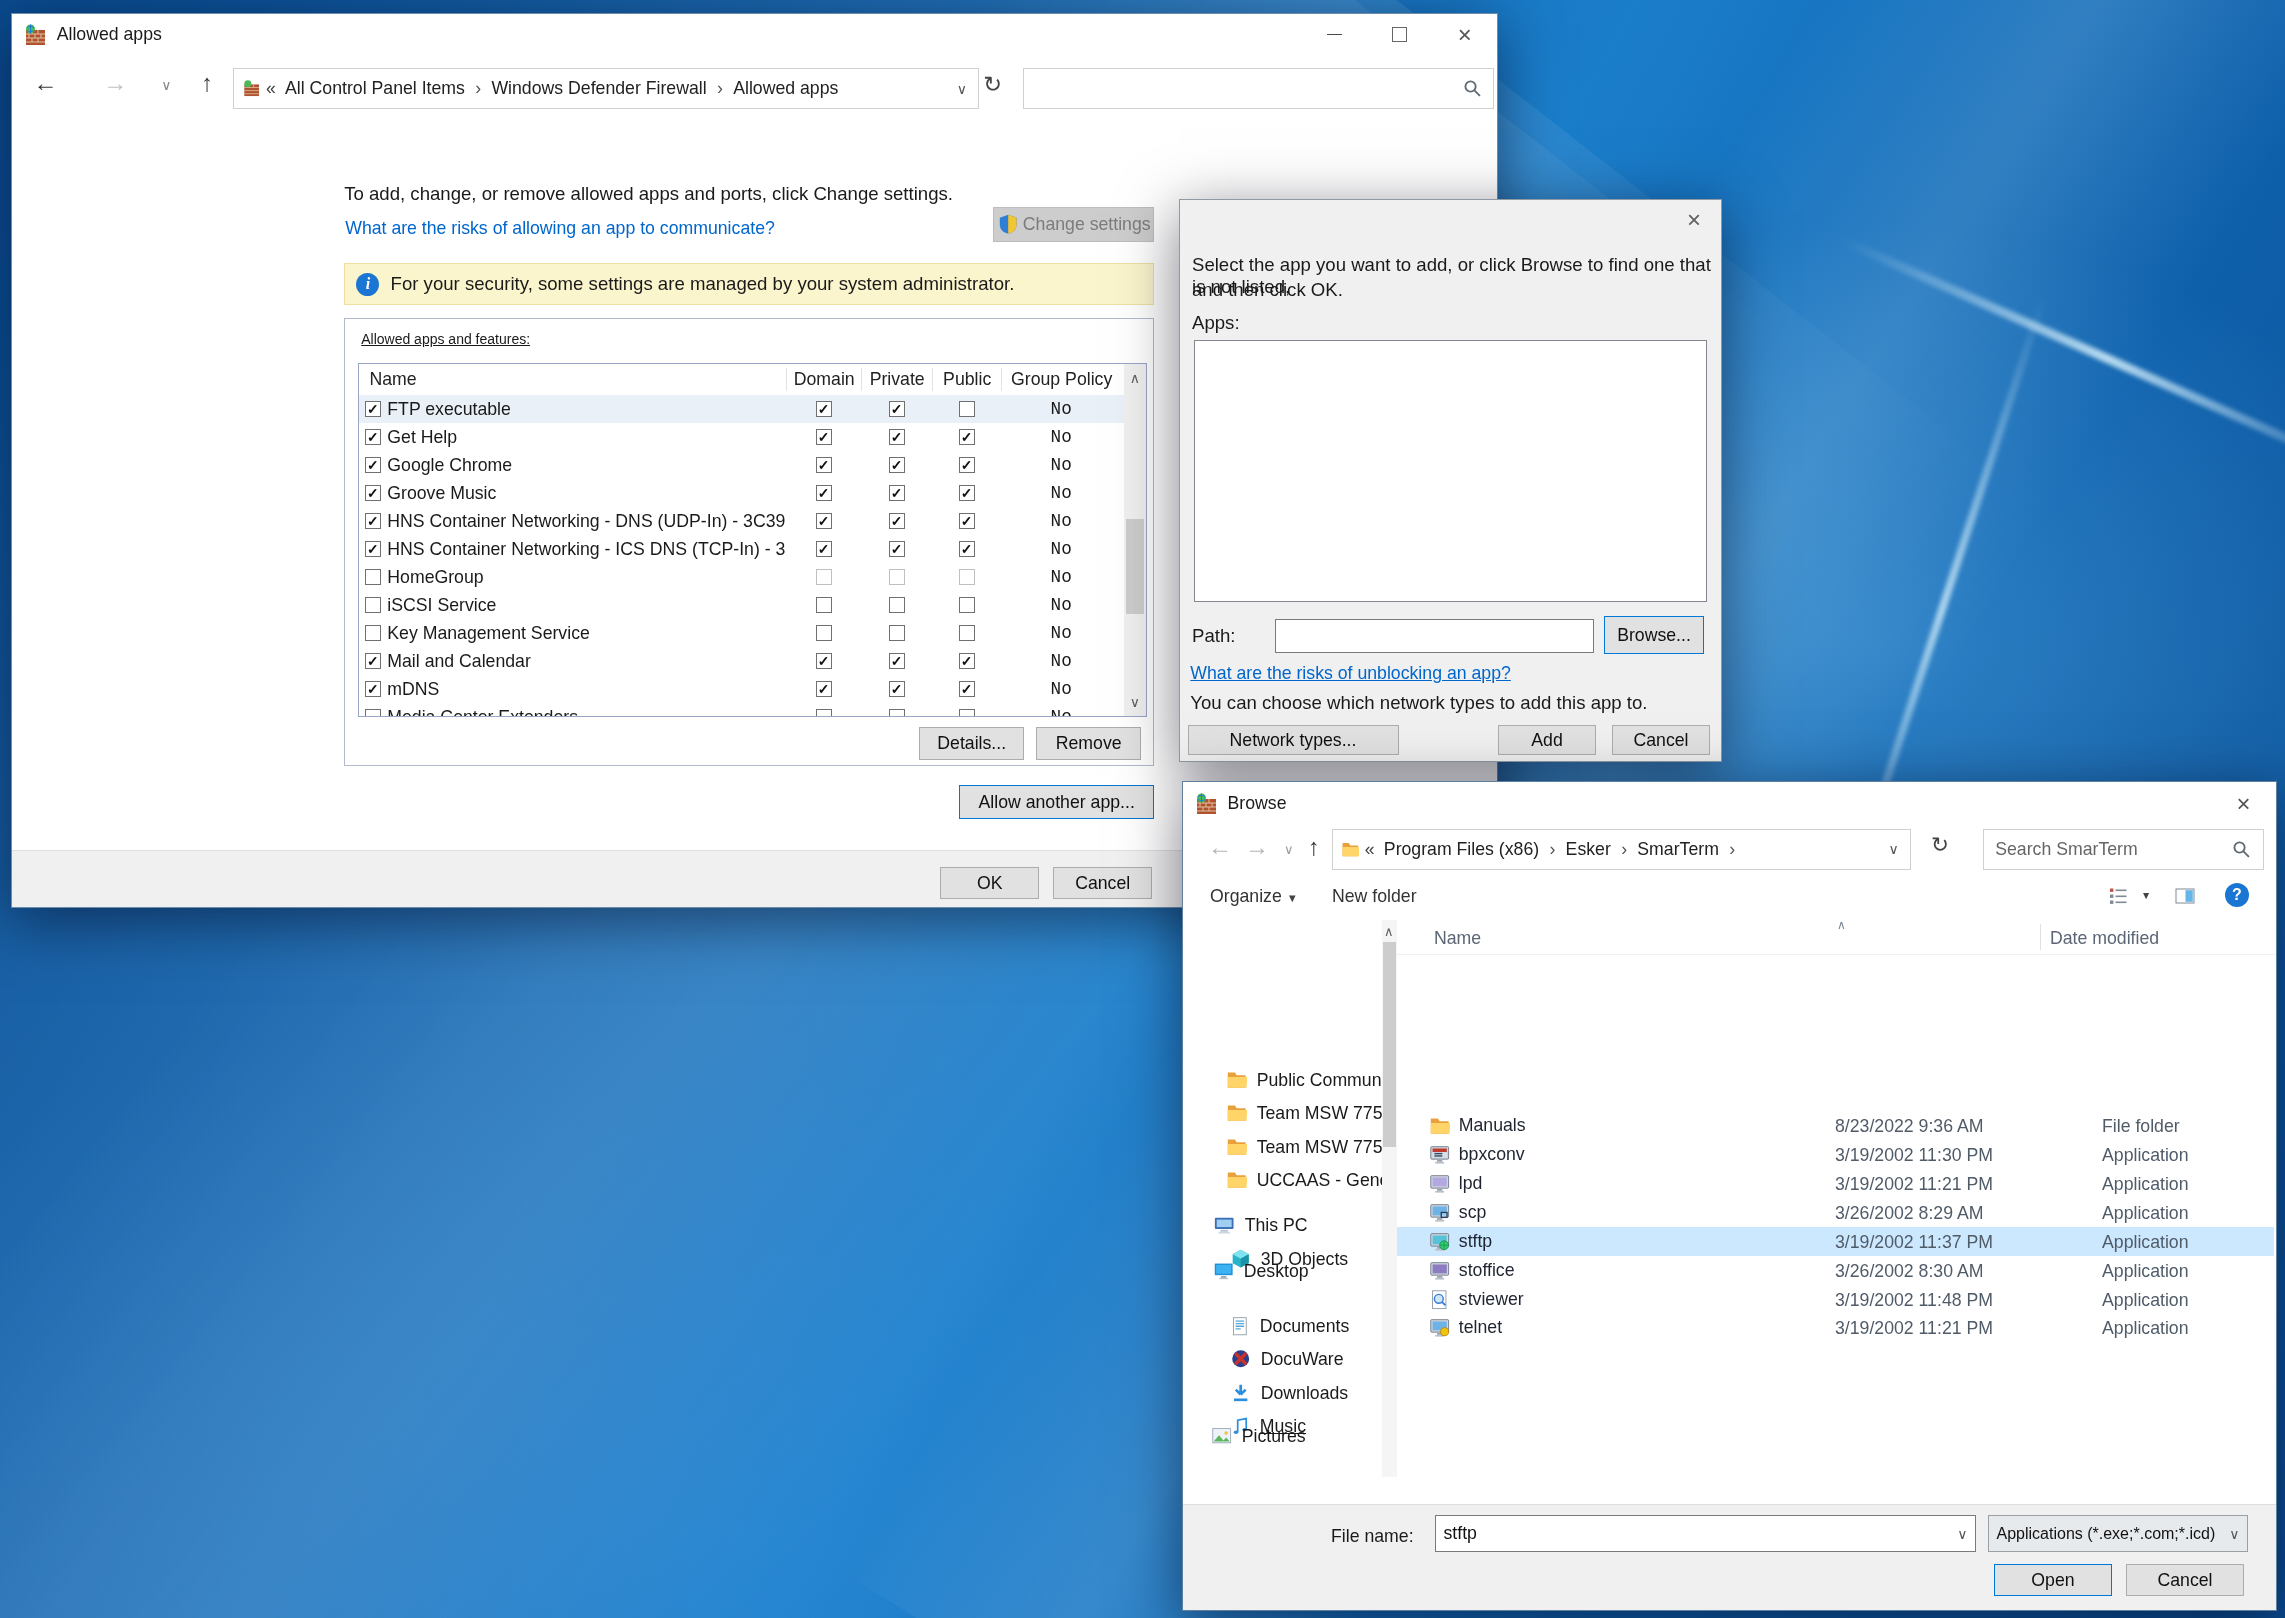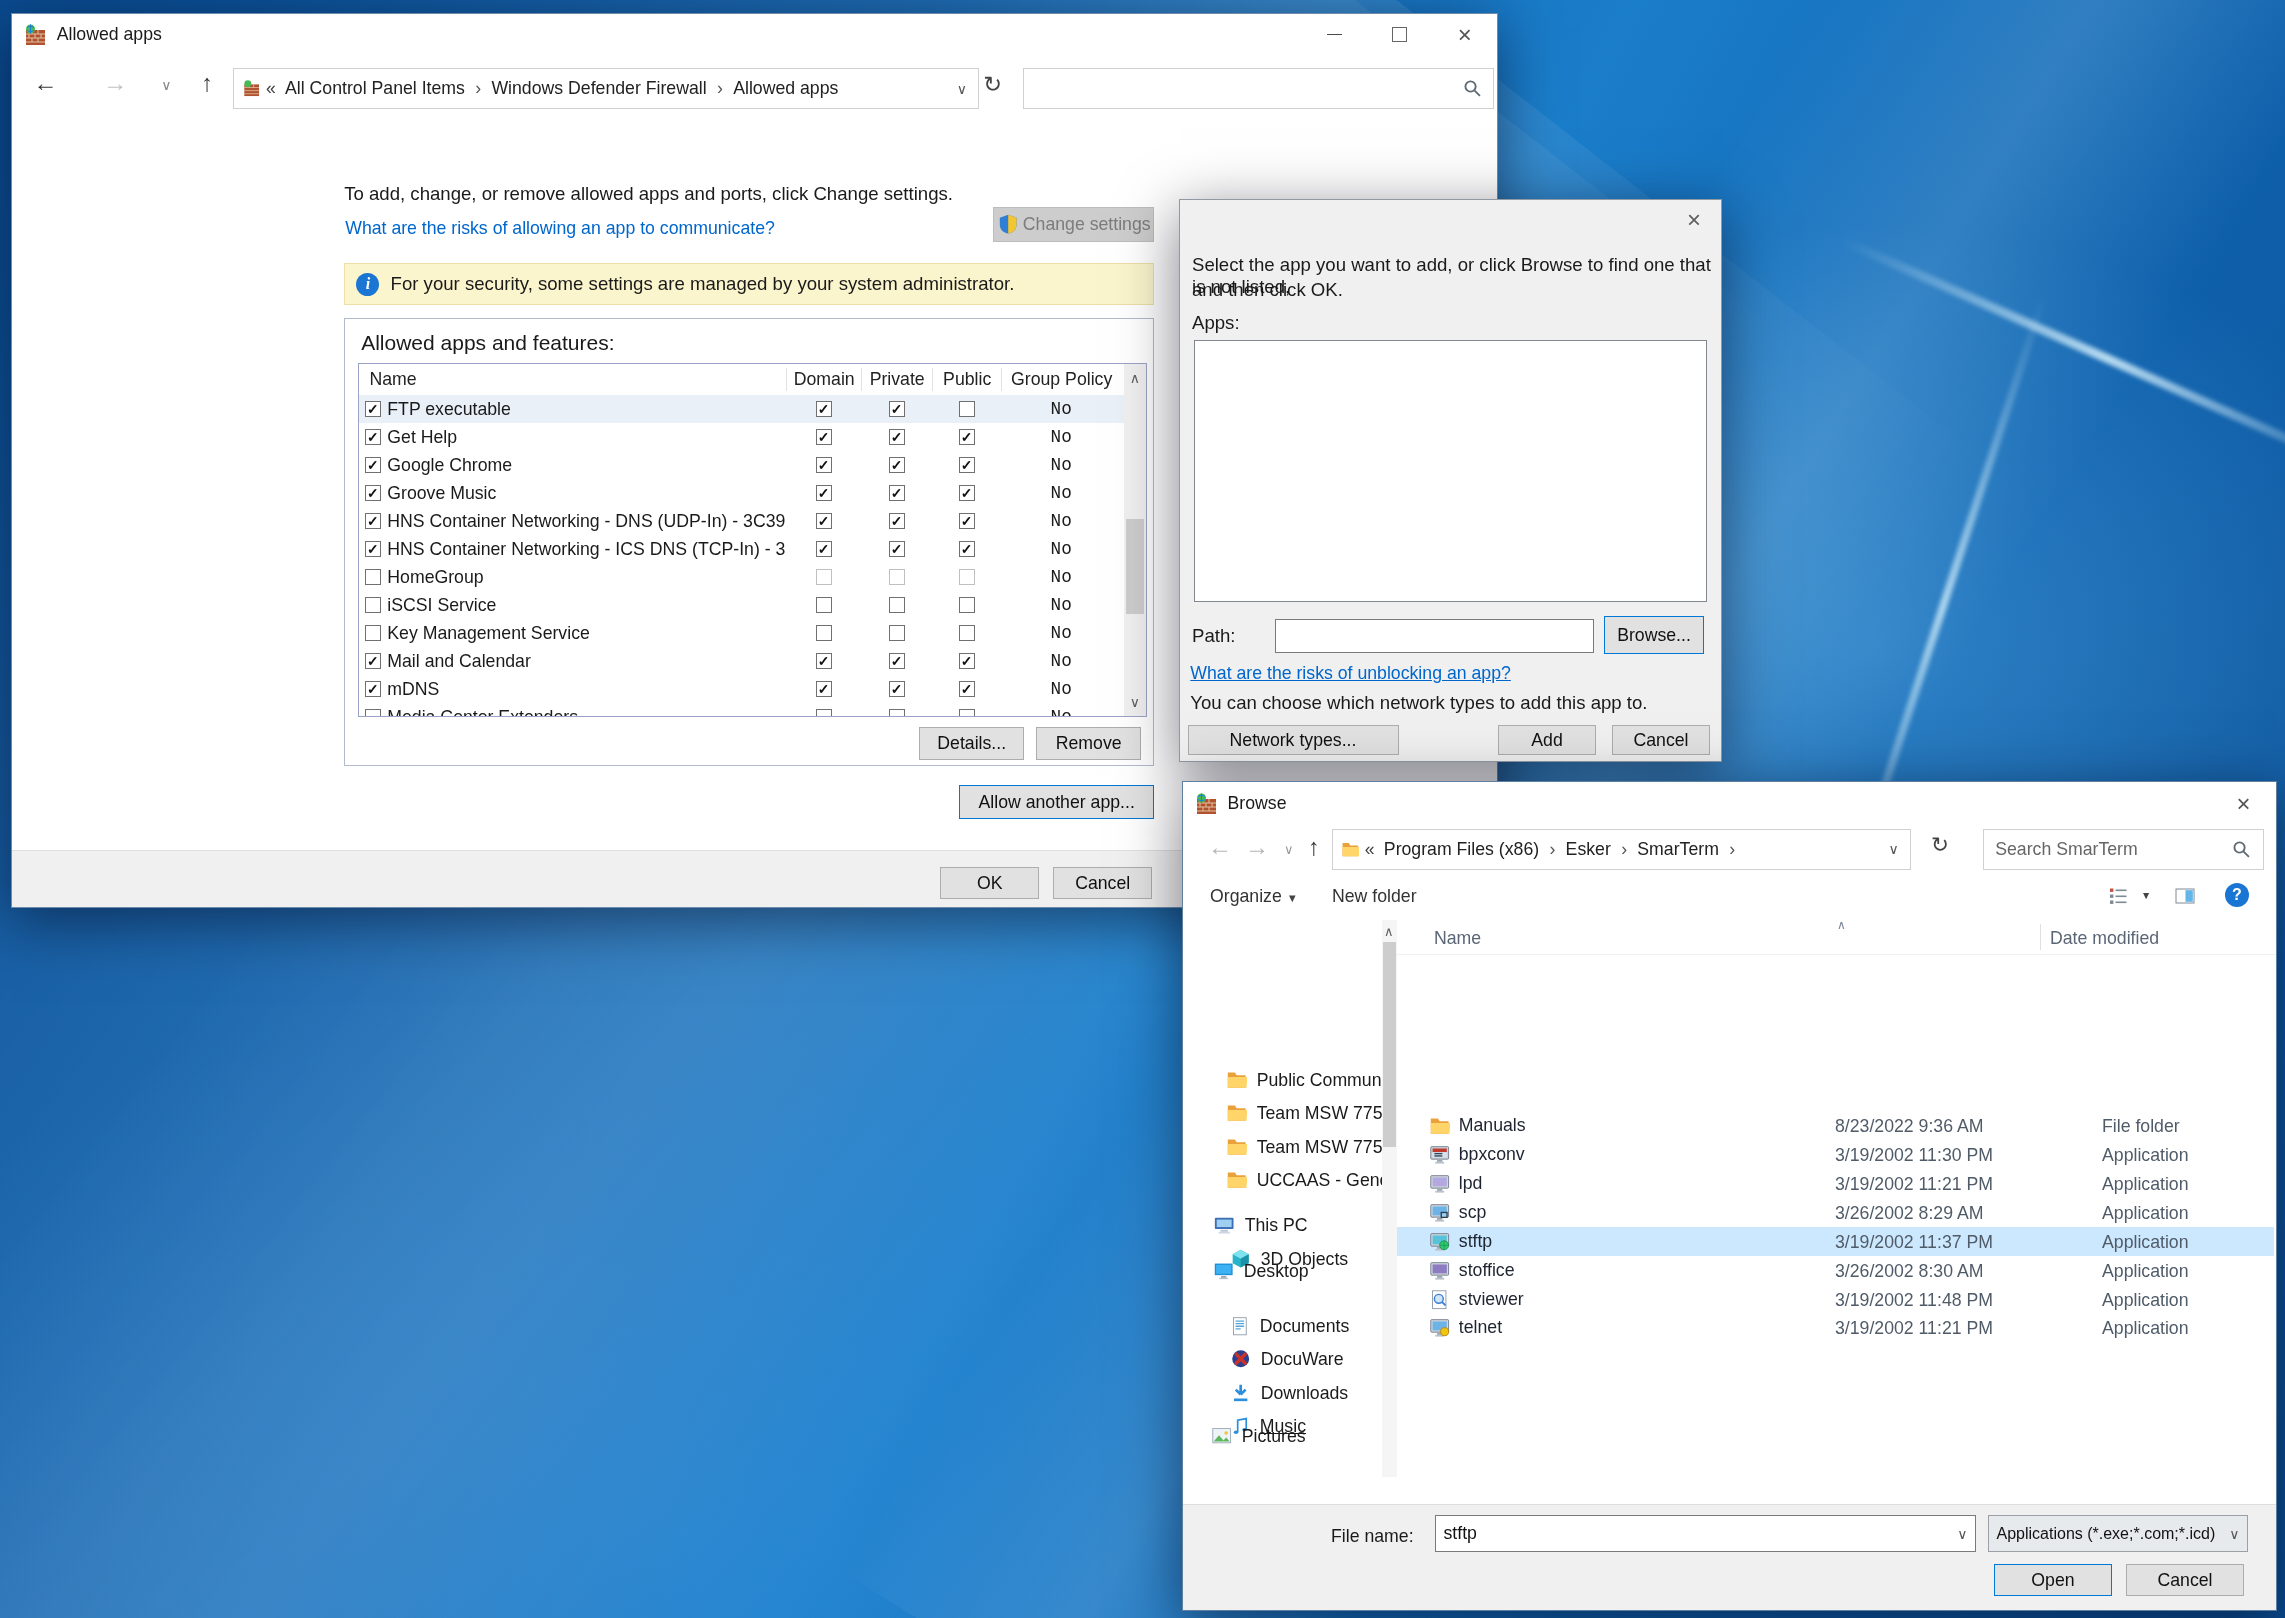--- a/index.html
+++ b/index.html
@@ -53,21 +53,21 @@
   .fw-heading{position:absolute;left:332px;top:20.5px;font-size:27px;color:#2050b8;}
   .fw-sub{position:absolute;left:332px;top:65px;font-size:18.6px;color:#1a1a1a;}
   .link{color:#0066cc;font-size:17.7px;text-decoration:none;}
   .link.u{text-decoration:underline;}
   .warnbar{position:absolute;left:332px;top:145px;width:810px;height:42px;background:#fbf5cd;border:0.9px solid #ece0a6;
     box-sizing:border-box;display:flex;align-items:center;padding:0 11.2px;gap:11.2px;}
   .infoicon{width:23px;height:23px;border-radius:50%;background:#1a76d2;color:#fff;font-size:16px;font-weight:bold;
     display:flex;align-items:center;justify-content:center;font-family:"Liberation Serif",serif;font-style:italic;}
   .warnbar .wtext{font-size:18.6px;}
   .groupbox{position:absolute;left:332px;top:200px;width:810px;height:448px;border:0.9px solid #b2bace;box-sizing:border-box;}
-  .gb-label{position:absolute;left:349px;top:213px;font-size:21px;}
+  .gb-label{position:absolute;left:349px;top:213px;font-size:14px;text-decoration:underline;}
   .fw-table{position:absolute;left:346px;top:245px;width:789px;height:354px;border:0.9px solid #9aa3c4;
     box-sizing:border-box;background:#fff;overflow:hidden;}
   .fw-thead{display:grid;grid-template-columns:427px 75px 71px 69px 120px;height:31px;align-items:center;
     border-bottom:0.9px solid #f0f0f0;}
   .fw-thead .th{font-size:17.7px;color:#222;padding-left:10.3px;height:22.4px;line-height:22.4px;}
   .fw-thead .th + .th{border-left:0.9px solid #e2e2e2;padding-left:0;text-align:center;}
   .fw-rows{position:absolute;left:0;top:31px;right:22.4px;bottom:0;overflow:hidden;}
   .fw-row{display:grid;grid-template-columns:427px 75px 71px 69px 120px;height:28px;align-items:center;}
   .fw-row.selected{background:#e9f0f8;}
   .fw-name{display:flex;align-items:center;gap:6.5px;padding-left:5.6px;font-size:17.7px;white-space:nowrap;overflow:hidden;}

